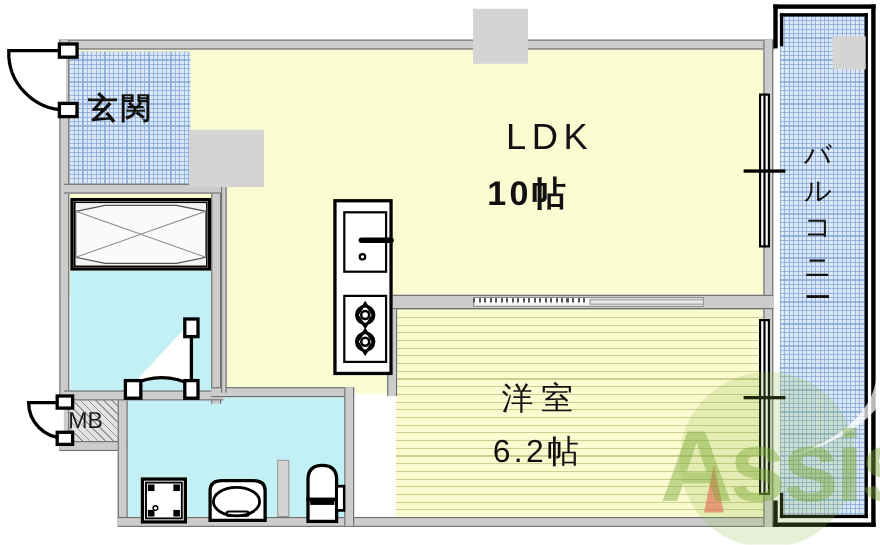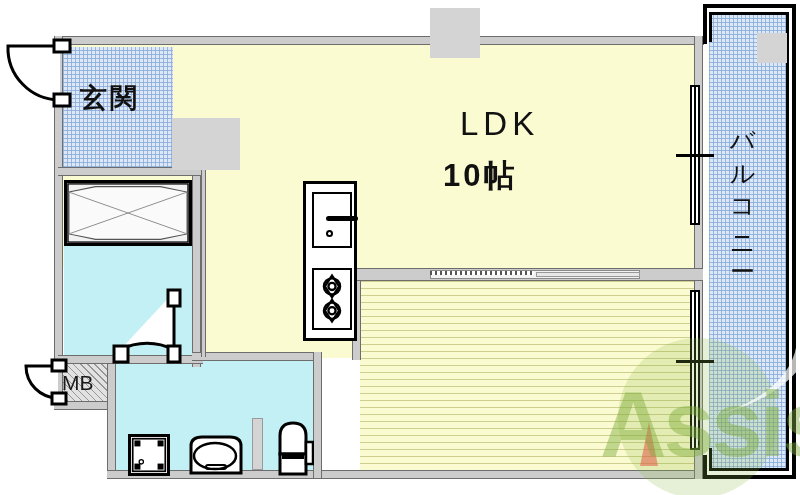--- a/index.html
+++ b/index.html
@@ -223,20 +223,22 @@
     <rect x="56" y="2" width="12" height="16" fill="#fff" stroke="#000" stroke-width="3"></rect>
     <rect x="56" y="58" width="12" height="16" fill="#fff" stroke="#000" stroke-width="3"></rect>
     <rect x="2" y="58" width="14" height="16" fill="#fff" stroke="#000" stroke-width="3"></rect>
   </svg>
 
   <div class="abs label lbl-genkan" style="left:80px;top:80px;">玄関</div>
 
   <div class="abs label lbl-ldk" style="left:440px;top:105px;">LDK</div>
   <div class="abs label lbl-ldk2" style="left:443px;top:155px;">10帖</div>
 
+  <div class="abs label lbl-yoshitsu" style="left:456px;top:343px;">洋室</div>
+  <div class="abs label lbl-yoshitsu2" style="left:448px;top:391px;">6.2帖</div>
 
   <div class="abs label lbl-mb" style="left:62px;top:371px;">MB</div>
 
   <div class="abs label lbl-balcony" style="left:727px;top:112px;">バルコニー</div>
 
   <div id="wm">
     <div class="circ"></div>
     <div class="swoosh"></div>
     <div class="acc"></div>
     <div class="txt">Assist</div>

